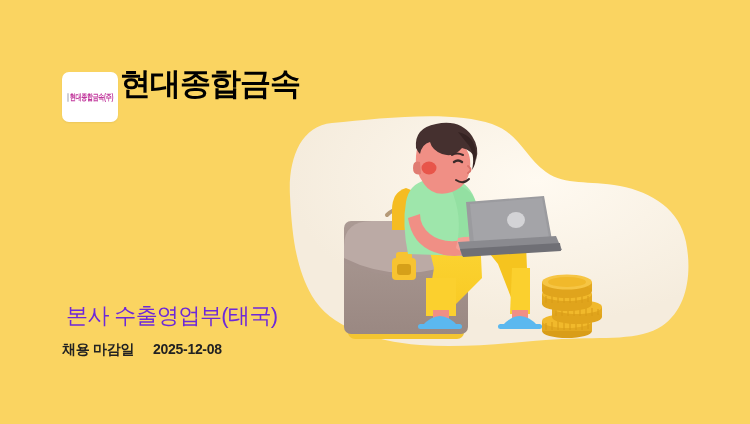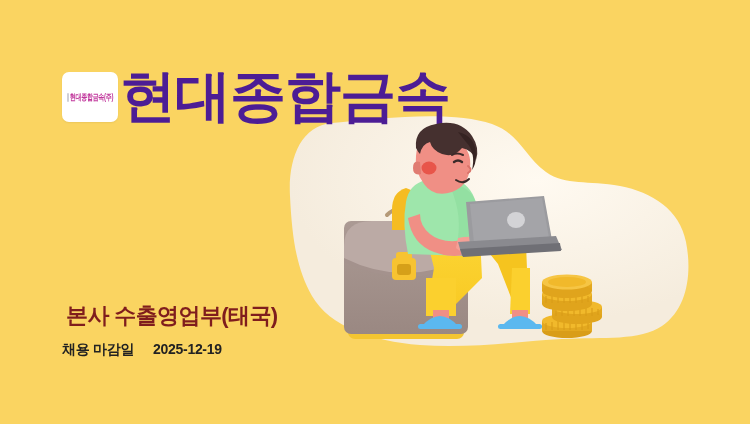--- a/index.html
+++ b/index.html
@@ -62,37 +62,37 @@
     line-height: 1;
     white-space: nowrap;
     transform: scaleY(1.45);
   }
 
   
   #company-name {
     position: absolute;
     left: 120px;
     top: 68px;
-    font-size: 56px;
+    font-size: 31px;
     font-weight: bold;
     letter-spacing: -1px;
-    color: #4c1d95;
+    color: #000000;
     line-height: 1;
     white-space: nowrap;
   }
 
   
   #dept-title {
     position: absolute;
     left: 66px;
     top: 305px;
     font-size: 22px;
-    font-weight: bold;
+    font-weight: normal;
     letter-spacing: -0.6px;
-    color: #7f1d1d;
+    color: #6d28d9;
     line-height: 1;
     white-space: nowrap;
   }
   #deadline-line {
     position: absolute;
     left: 62px;
     top: 342px;
     font-size: 14px;
     font-weight: bold;
     letter-spacing: -0.3px;
@@ -294,16 +294,16 @@
       <path d="M 128 124 L 226 118 L 232 132 L 132 138 Z" fill="#8a8a8f"></path>
       <path d="M 130 131 L 230 125 L 231 133 L 133 139 Z" fill="#6f6f75"></path>
     </g>
 
   </svg>
 
   <div id="dept-title">본사 수출영업부(태국)</div>
 
   <div id="deadline-line">
     <span>채용 마감일</span>
-    <span>2025-12-19</span>
+    <span>2025-12-08</span>
   </div>
 
 </div>
 
 </body></html>

